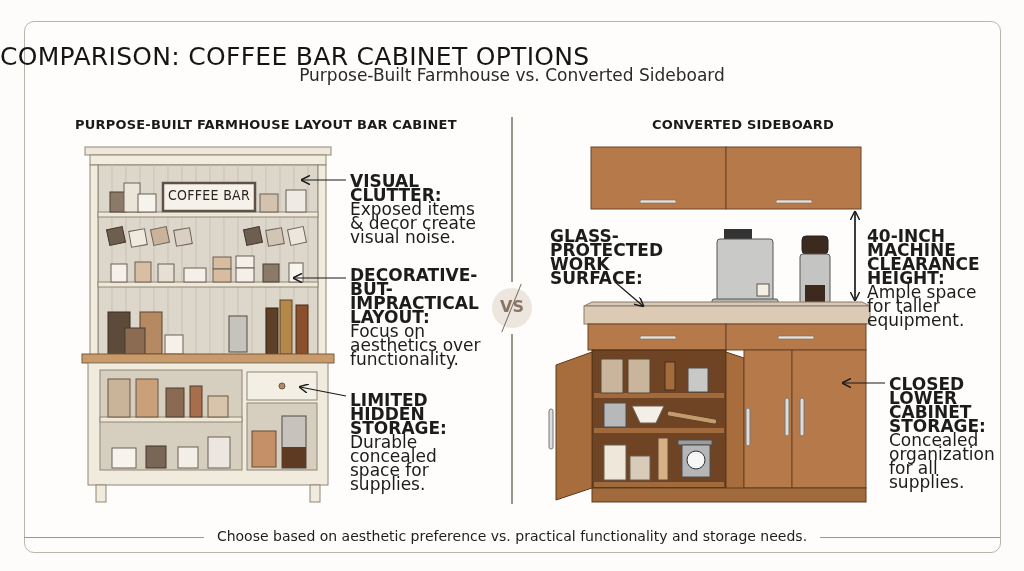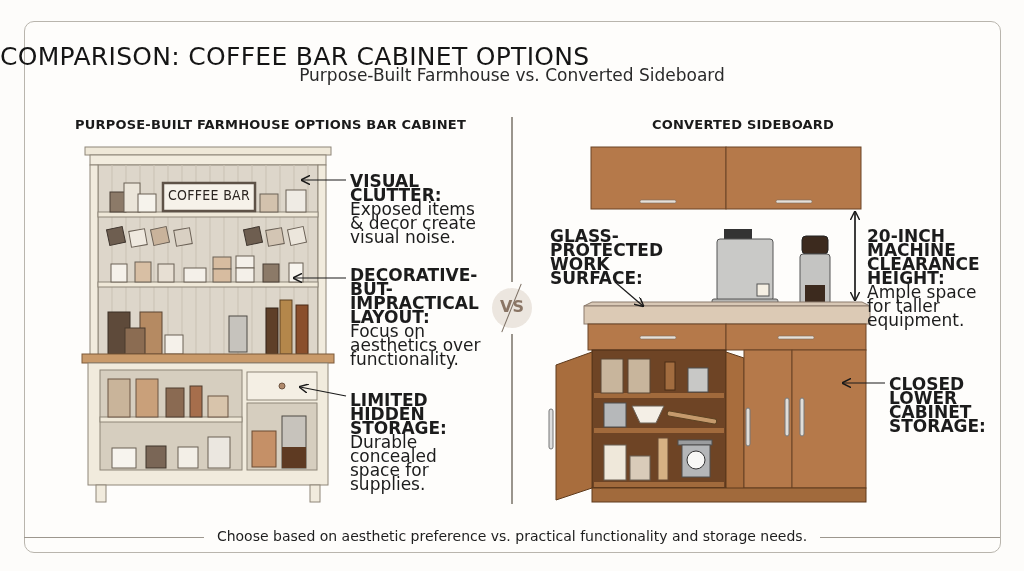--- a/index.html
+++ b/index.html
@@ -19,21 +19,21 @@
   svg{position:absolute;left:0;top:0;}
 </style>
 </head>
 <body>
 
 <div class="frame"></div>
 
 <div class="title">COMPARISON: COFFEE BAR CABINET OPTIONS</div>
 <div class="subtitle">Purpose-Built Farmhouse vs. Converted Sideboard</div>
 
-<div class="col-head" style="left:75px;">PURPOSE-BUILT FARMHOUSE OPTIONS BAR CABINET</div>
+<div class="col-head" style="left:75px;">PURPOSE-BUILT FARMHOUSE LAYOUT BAR CABINET</div>
 <div class="col-head" style="left:652px;">CONVERTED SIDEBOARD</div>
 
 <div class="divider" style="top:117px;height:165px;"></div>
 <div class="divider" style="top:334px;height:170px;"></div>
 <div class="vs">
     <i></i>
     <span>VS</span>
   </div>
 
 <svg width="1024" height="571" viewBox="0 0 1024 571">
@@ -214,22 +214,23 @@
 </div>
 <div class="callout" style="left:350px;top:393px;width:125px;">
   <b>LIMITED HIDDEN STORAGE:</b>
   <span>Durable concealed space for supplies.</span>
 </div>
 
 <div class="callout" style="left:550px;top:229px;width:150px;">
   <b>GLASS-PROTECTED WORK SURFACE:</b>
 </div>
 <div class="callout" style="left:867px;top:229px;width:130px;">
-  <b>20-INCH MACHINE CLEARANCE HEIGHT:</b>
+  <b>40-INCH MACHINE CLEARANCE HEIGHT:</b>
   <span>Ample space for taller equipment.</span>
 </div>
 <div class="callout" style="left:889px;top:377px;width:100px;">
   <b>CLOSED LOWER CABINET STORAGE:</b>
+  <span>Concealed organization for all supplies.</span>
 </div>
 
 <div class="fline" style="left:24px;width:180px;"></div>
 <div class="fline" style="left:820px;width:180px;"></div>
 <div class="footer">Choose based on aesthetic preference vs. practical functionality and storage needs.</div>
 
 </body></html>

